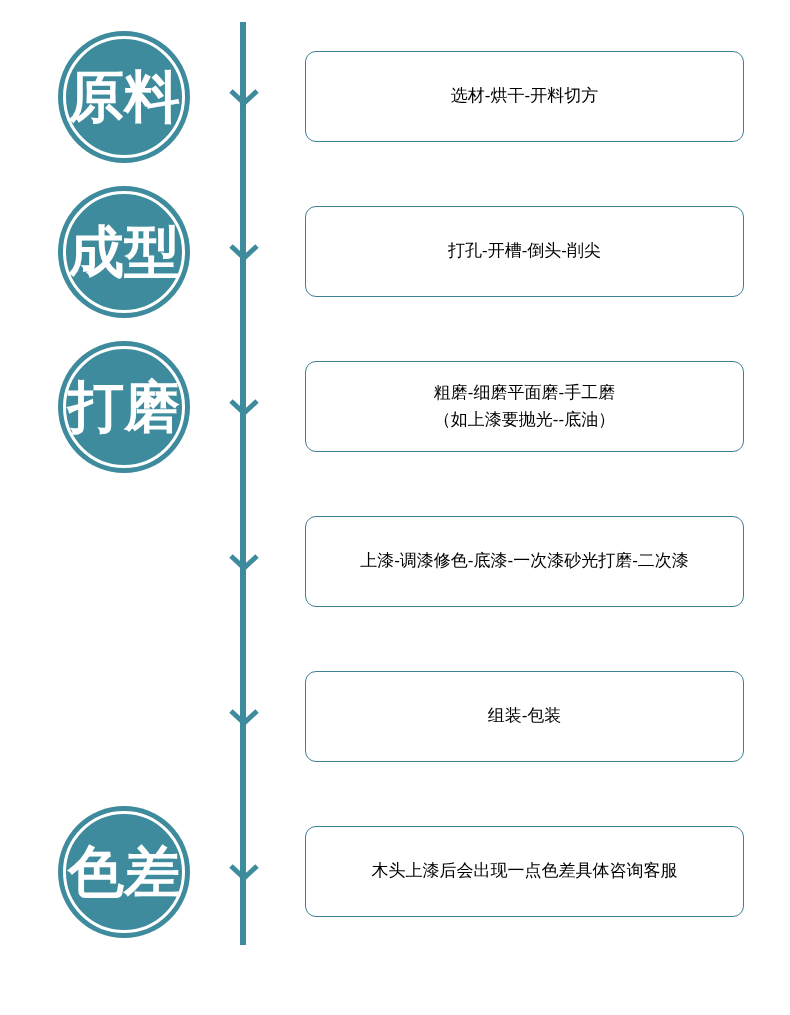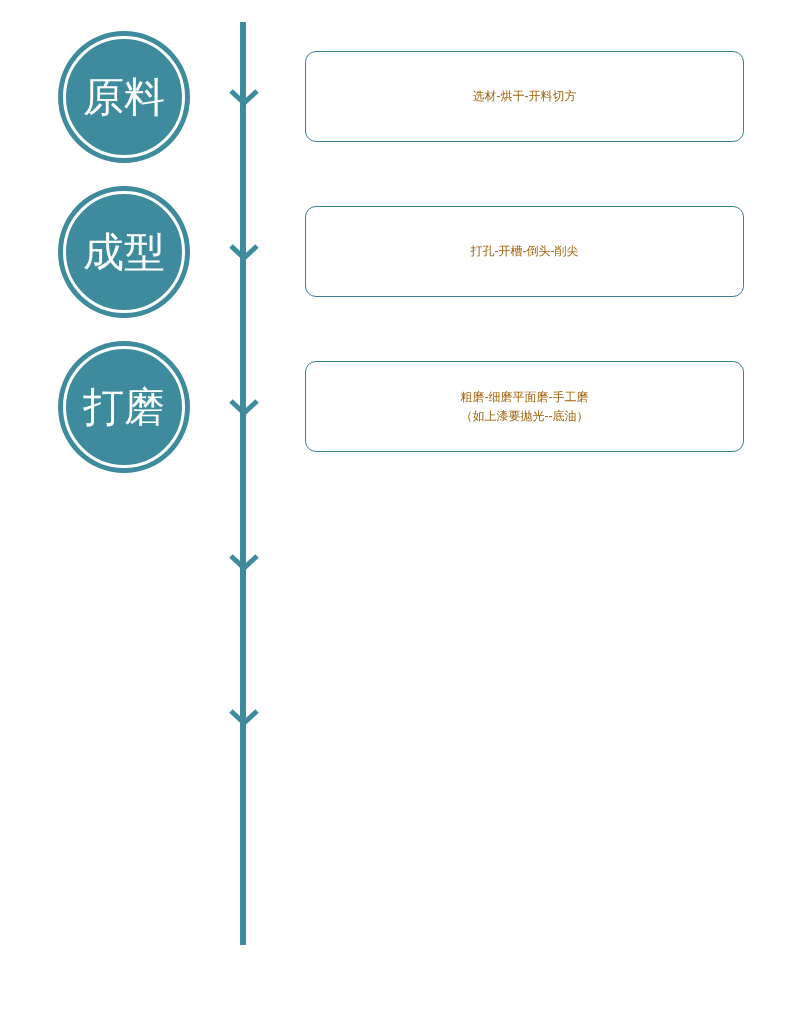--- a/index.html
+++ b/index.html
@@ -62,22 +62,22 @@
     bottom: 5px;
     border-radius: 50%;
     border: 3px solid #ffffff;
     box-sizing: border-box;
     pointer-events: none;
   }
   .stage-label {
     position: relative;
     z-index: 2;
     color: #ffffff;
-    font-size: 41px;
-    font-weight: normal;
+    font-size: 56px;
+    font-weight: bold;
     letter-spacing: 0px;
     line-height: 1;
     white-space: nowrap;
     text-align: center;
   }
 
   
   .chevron {
     position: absolute;
     left: 228px;
@@ -96,22 +96,22 @@
     box-sizing: border-box;
     border: 1px solid #3d7f93;
     border-radius: 11px;
     background: #ffffff;
     display: flex;
     align-items: center;
     justify-content: center;
     flex-direction: column;
   }
   .desc-line {
-    color: #a16207;
-    font-size: 12px;
+    color: #000000;
+    font-size: 17px;
     line-height: 1.55;
     text-align: center;
     white-space: nowrap;
   }
 </style>
 </head>
 <body>
 
 <div id="flow-canvas">
 
@@ -159,24 +159,43 @@
       <div class="desc-line">打孔-开槽-倒头-削尖</div>
     </div>
   </div>
 
   <div class="flow-row" style="top:496px;">
     <div class="chevron">
       <svg width="32" height="32" viewBox="0 0 32 32" aria-hidden="true">
         <polyline points="3,10 16,22 29,10" fill="none" stroke="#3d8b9c" stroke-width="5" stroke-linecap="butt" stroke-linejoin="miter"></polyline>
       </svg>
     </div>
+    <div class="desc-box">
+      <div class="desc-line">上漆-调漆修色-底漆-一次漆砂光打磨-二次漆</div>
+    </div>
   </div>
 
   <div class="flow-row" style="top:651px;">
     <div class="chevron">
       <svg width="32" height="32" viewBox="0 0 32 32" aria-hidden="true">
         <polyline points="3,10 16,22 29,10" fill="none" stroke="#3d8b9c" stroke-width="5" stroke-linecap="butt" stroke-linejoin="miter"></polyline>
       </svg>
     </div>
-  </div>
-
+    <div class="desc-box">
+      <div class="desc-line">组装-包装</div>
+    </div>
+  </div>
+
+  <div class="flow-row" style="top:806px;">
+    <div class="stage-circle">
+      <span class="stage-label">色差</span>
+    </div>
+    <div class="chevron">
+      <svg width="32" height="32" viewBox="0 0 32 32" aria-hidden="true">
+        <polyline points="3,10 16,22 29,10" fill="none" stroke="#3d8b9c" stroke-width="5" stroke-linecap="butt" stroke-linejoin="miter"></polyline>
+      </svg>
+    </div>
+    <div class="desc-box">
+      <div class="desc-line">木头上漆后会出现一点色差具体咨询客服</div>
+    </div>
+  </div>
 
 </div>
 
 </body></html>

